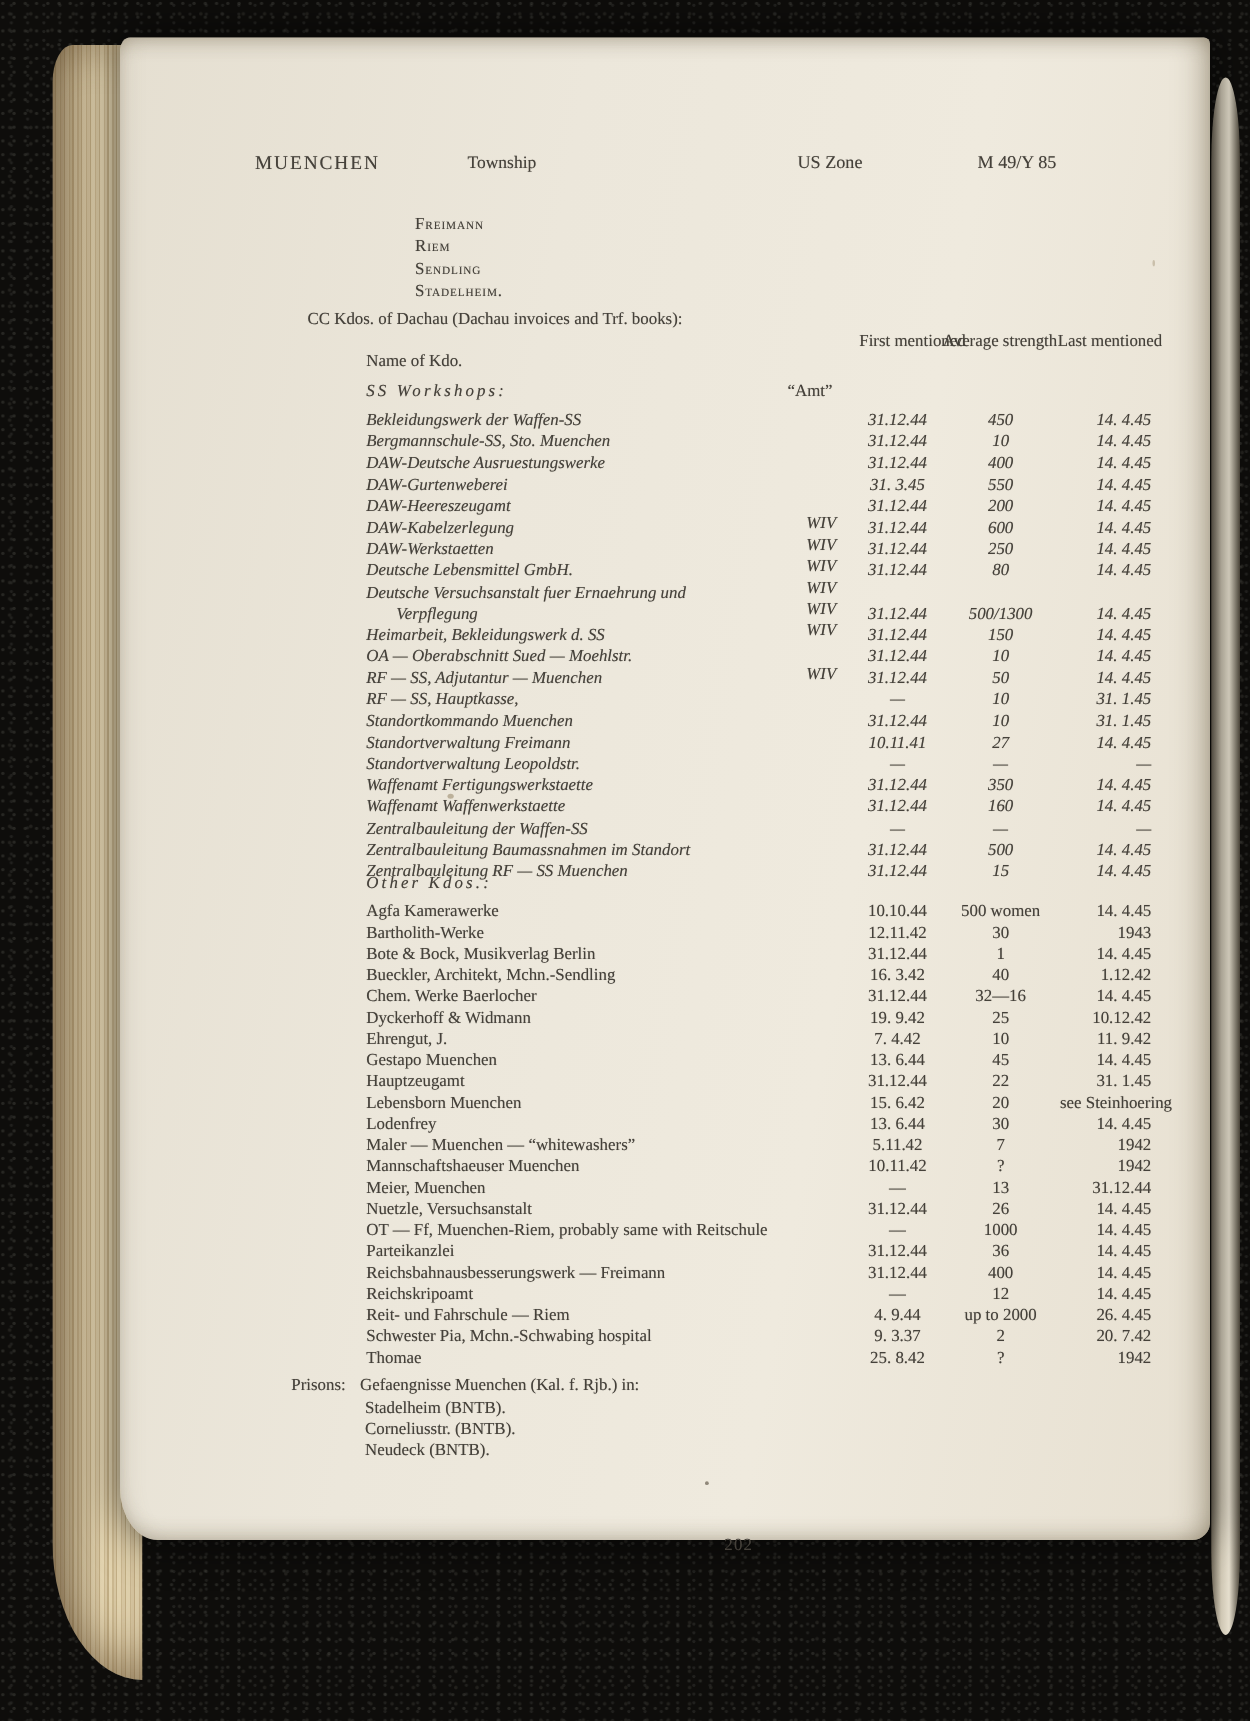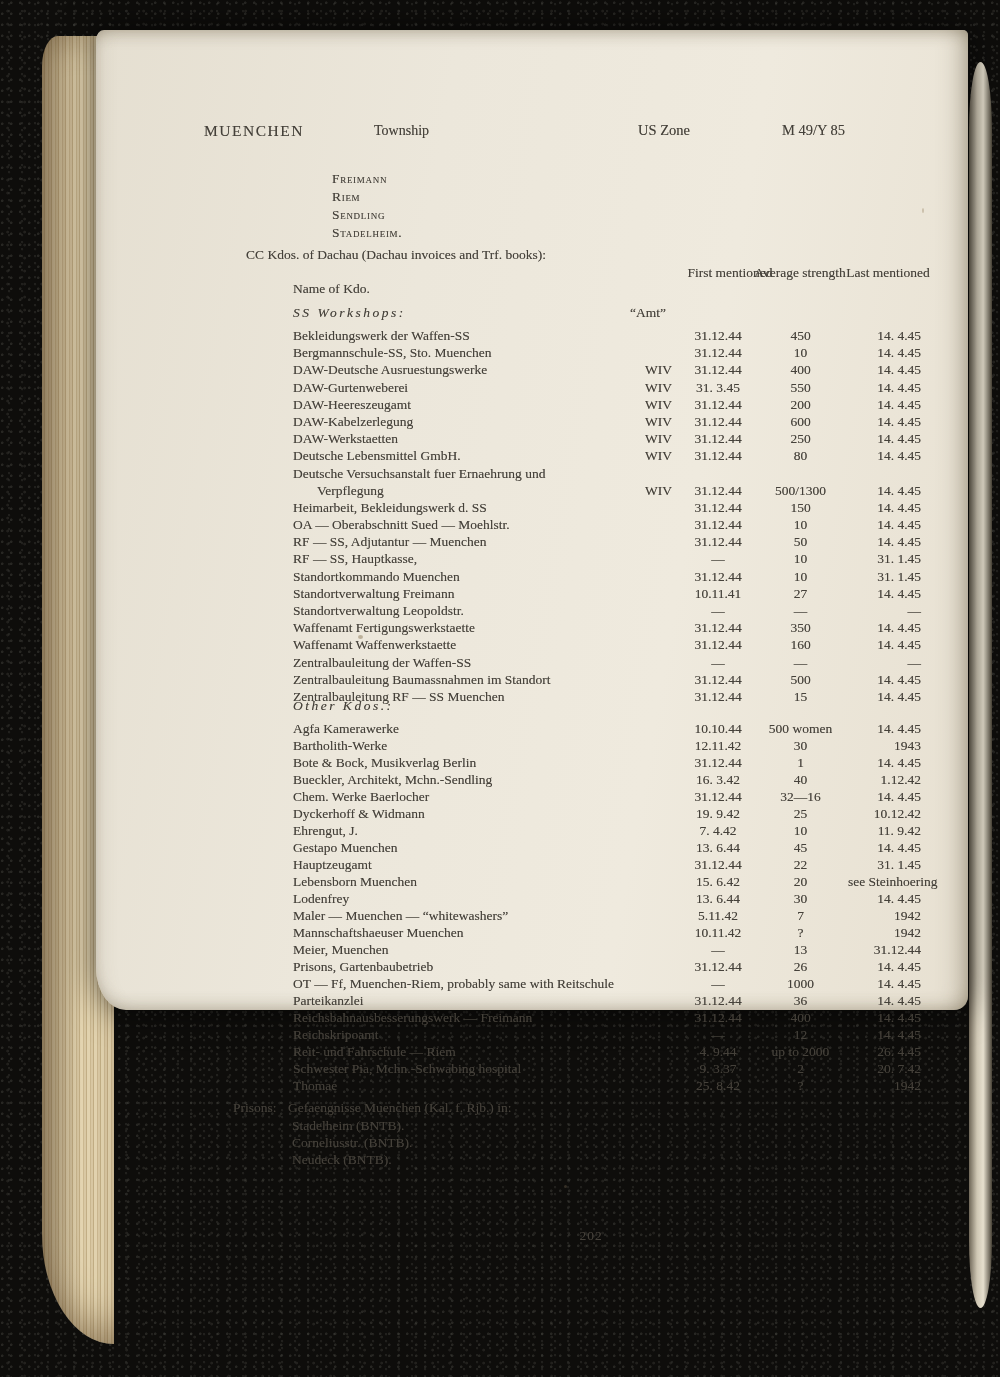--- a/index.html
+++ b/index.html
@@ -28,21 +28,21 @@
     box-shadow: inset 0 -36px 40px -22px rgba(92,70,40,.55), inset 0 26px 30px -20px rgba(92,70,40,.4);
   }
   
   .facing-page{
     position:absolute;left:969px;top:62px;width:23px;height:1246px;
     background:linear-gradient(90deg,#6e6657,#cfc7b4 35%,#e6dfce 62%,#4a4438);
     border-radius:12px/70px;
   }
   
   .page{
-    position:absolute;left:96px;top:30px;width:872px;height:980px;
+    position:absolute;left:96px;top:30px;width:872px;height:1202px;
     background:linear-gradient(100deg,#e5dfd1,#ece7db 35%,#efeade 65%,#e7e0d1);
     border-radius:8px 5px 14px 30px / 10px 5px 14px 42px;
     box-shadow:
       inset -16px 0 24px -12px rgba(100,88,62,.5),
       inset 0 12px 16px -10px rgba(110,95,70,.35),
       inset 0 -12px 16px -10px rgba(110,95,70,.3),
       inset 14px 0 20px -14px rgba(110,95,70,.25),
       0 0 34px rgba(0,0,0,.6);
     color:#45413a;
     font-size:13.5px;
@@ -64,29 +64,29 @@
   .h-avg{top:235px;left:656px;width:96px;}
   .h-last{top:235px;left:744px;width:96px;}
   .h-name{top:251px;left:197px;}
   .h-amt{top:275px;left:534px;}
 
   .sec-title{letter-spacing:2.5px;font-style:italic;}
   .t-ss{top:275px;left:197px;}
   .t-other{top:668px;left:197px;}
 
   .tbl{position:absolute;left:197px;width:628px;}
-  .tbl-ss{top:297px;}
+  .tbl-ss{top:297px;font-style:italic;}
   .tbl-ss .trow{height:17.2px;line-height:17.2px;}
   .tbl-other{top:690px;}
   .tbl-other .trow{height:17px;line-height:17px;}
   .trow{display:grid;grid-template-columns:345px 45px 70px 95px 73px;}
   .trow span{white-space:nowrap;overflow:visible;}
   .c-name{text-align:left;}
   .c-name.indent{padding-left:24px;}
-  .c-amt{padding-left:7px;}
+  .c-amt{padding-left:7px;margin-top:48px;}
   .c-first{text-align:center;}
   .c-str{text-align:center;}
   .c-last{text-align:right;}
 
   .l-prisons-label{top:1070px;left:137px;}
   .l-prisons-head{top:1070px;left:192px;}
   .l-prisons-items{top:1087px;left:196px;line-height:17px;white-space:normal;}
   .l-prisons-items .tline{white-space:nowrap;}
 
   .l-pageno{top:1198px;left:455px;width:80px;text-align:center;letter-spacing:1px;}
@@ -380,21 +380,21 @@
     <span class="c-last t-shadow">1942</span>
   </div>
       <div class="trow">
     <span class="c-name t-shadow">Meier, Muenchen</span>
     <span class="c-amt t-shadow"></span>
     <span class="c-first t-shadow">—</span>
     <span class="c-str t-shadow">13</span>
     <span class="c-last t-shadow">31.12.44</span>
   </div>
       <div class="trow">
-    <span class="c-name t-shadow">Prisons, Gartenbaubetrieb</span>
+    <span class="c-name t-shadow">Nuetzle, Versuchsanstalt</span>
     <span class="c-amt t-shadow"></span>
     <span class="c-first t-shadow">31.12.44</span>
     <span class="c-str t-shadow">26</span>
     <span class="c-last t-shadow">14. 4.45</span>
   </div>
       <div class="trow">
     <span class="c-name t-shadow">OT — Ff, Muenchen-Riem, probably same with Reitschule</span>
     <span class="c-amt t-shadow"></span>
     <span class="c-first t-shadow">—</span>
     <span class="c-str t-shadow">1000</span>

